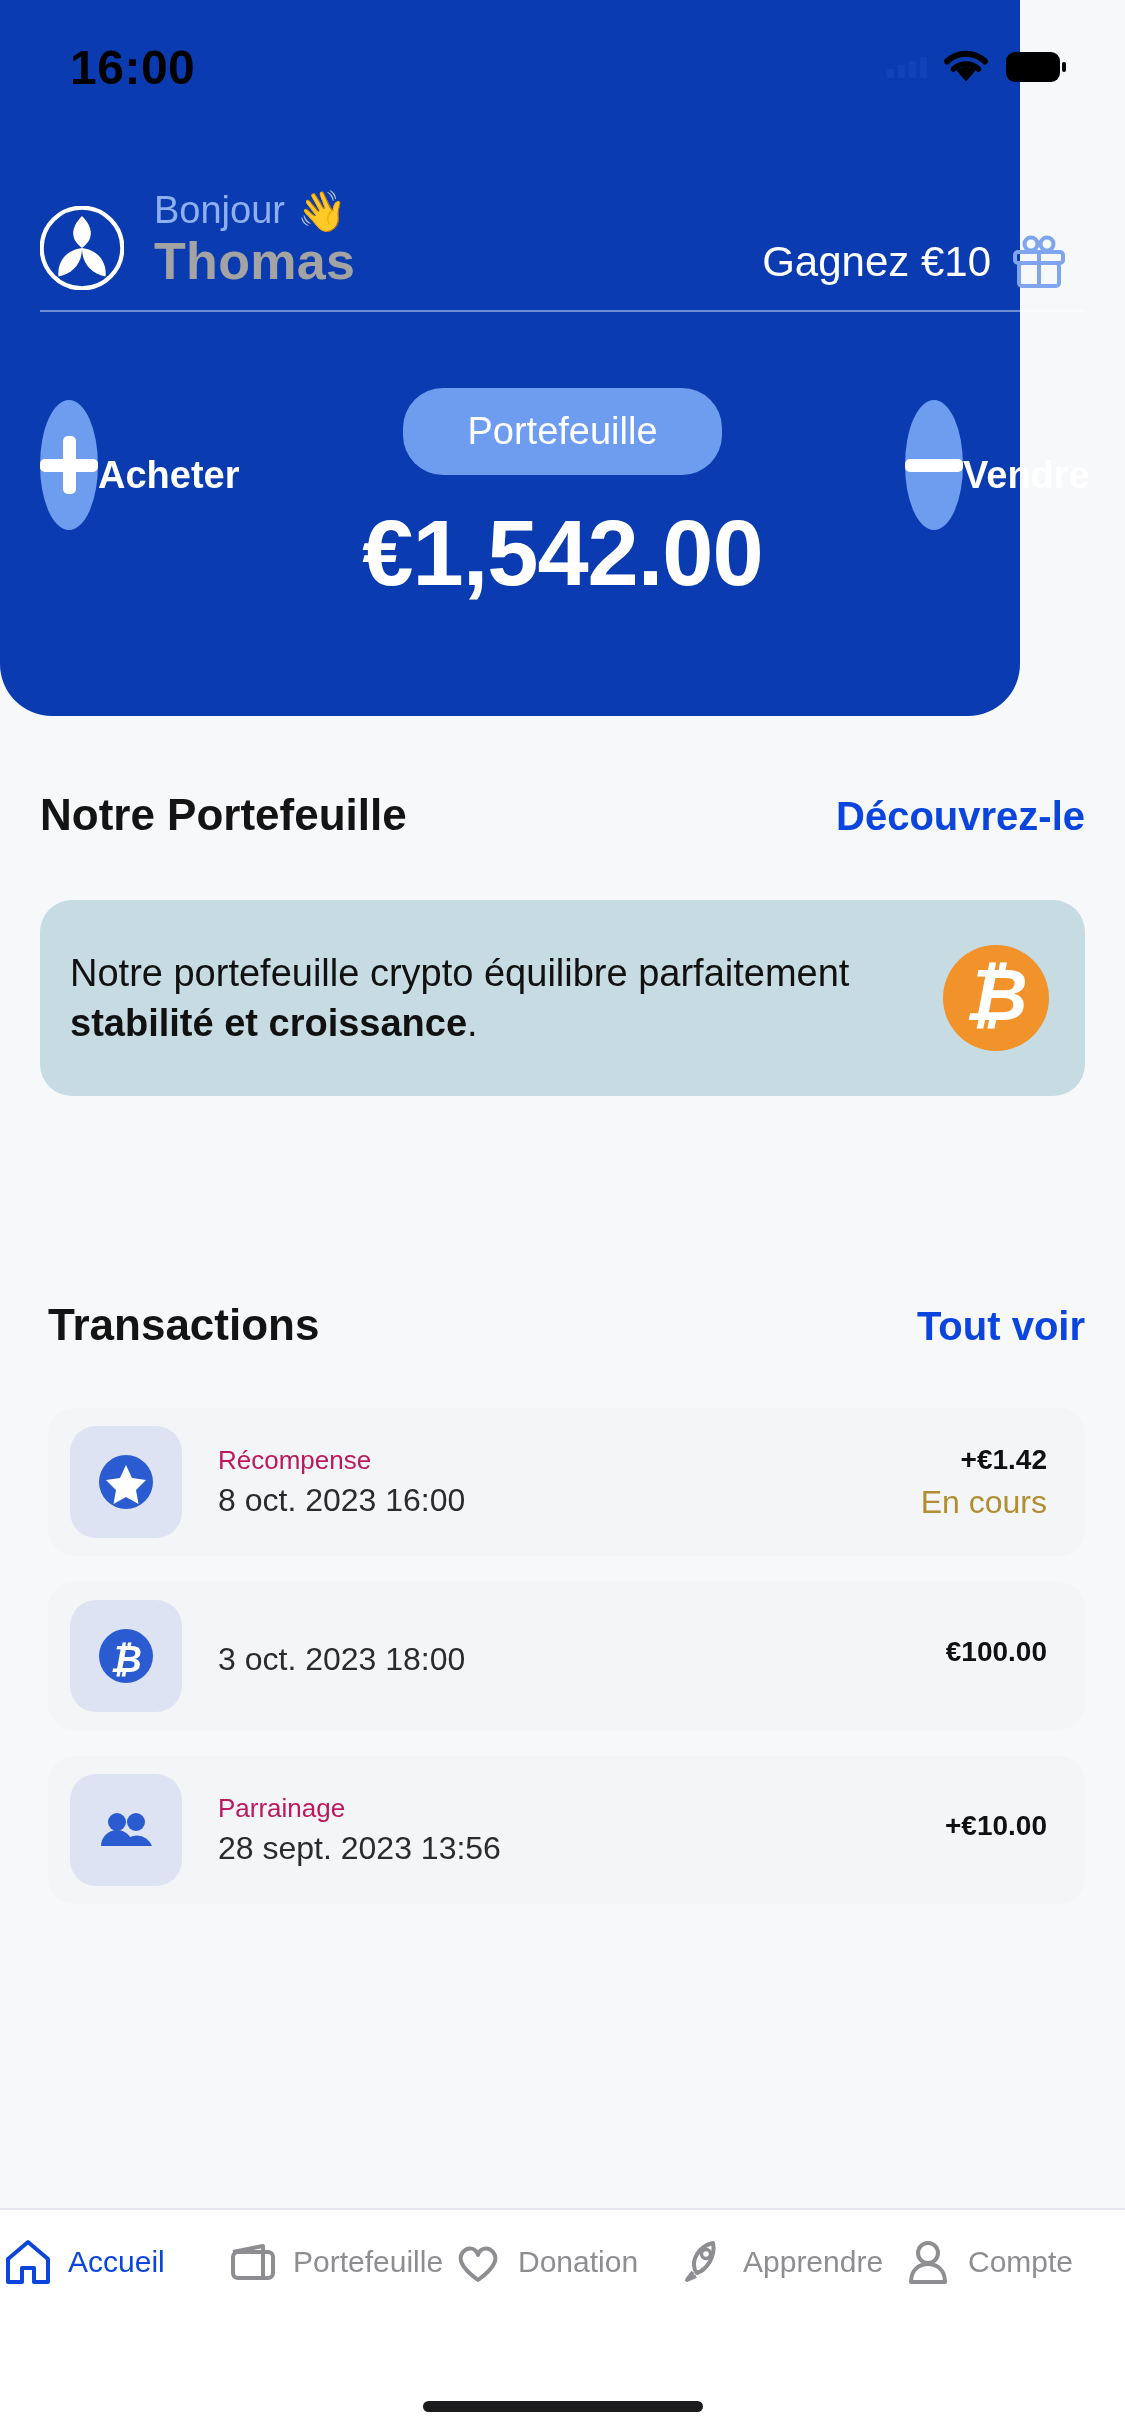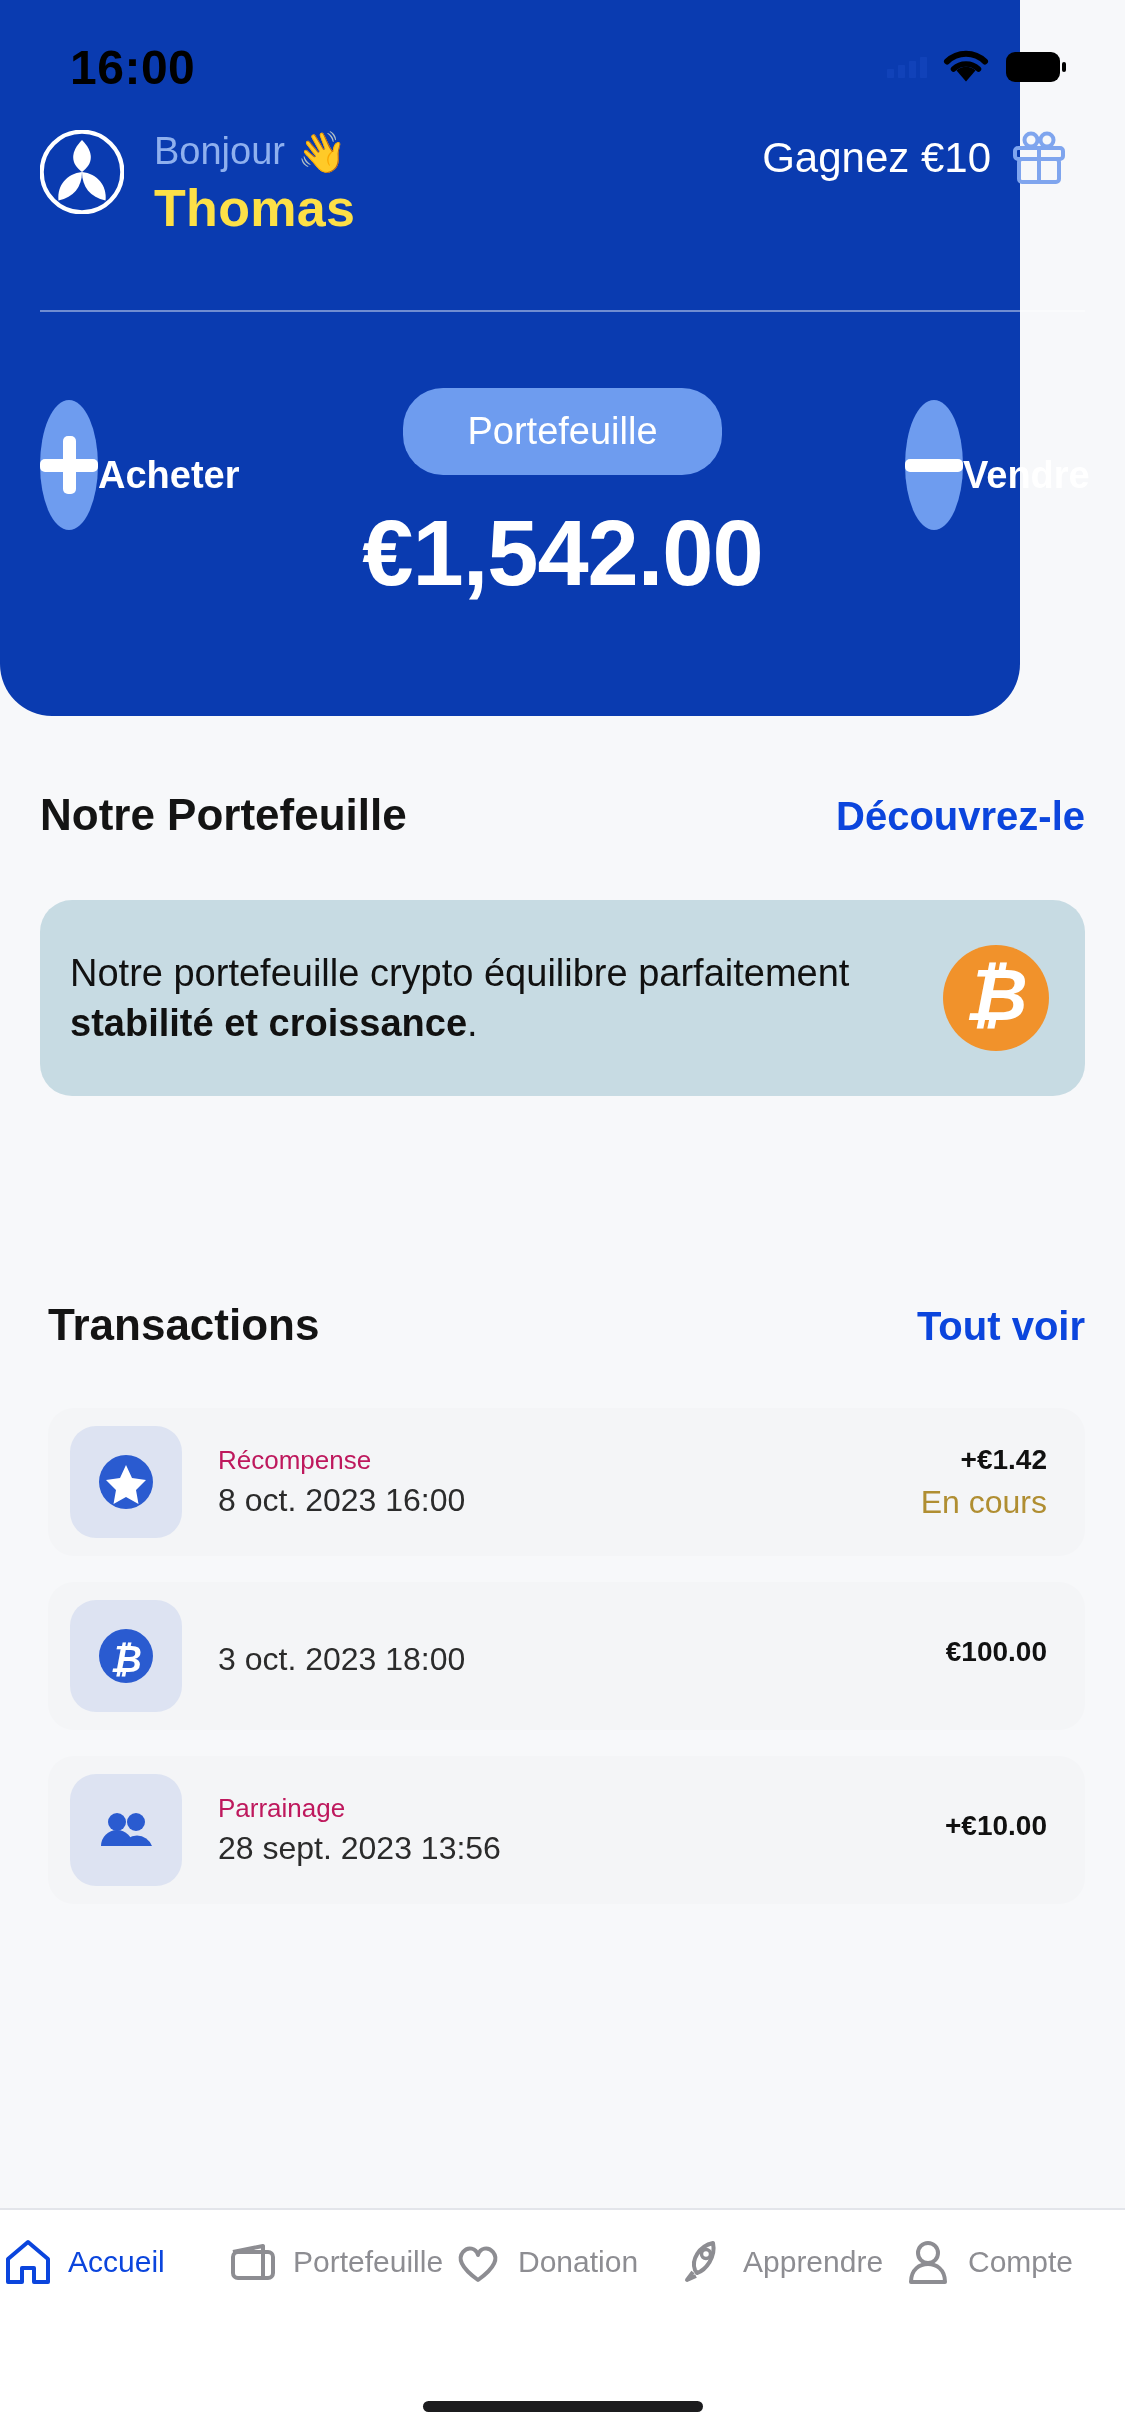--- a/index.html
+++ b/index.html
@@ -31,32 +31,32 @@
   .sb-right { display: flex; align-items: center; gap: 16px; margin-top: 14px; }
   .sb-dots { display: flex; align-items: flex-end; gap: 4px; opacity: .45; }
   .sb-dots i { display: block; width: 7px; background: #1a4cc4; border-radius: 1px; }
   .sb-dots i:nth-child(1) { height: 9px; }
   .sb-dots i:nth-child(2) { height: 13px; }
   .sb-dots i:nth-child(3) { height: 17px; }
   .sb-dots i:nth-child(4) { height: 21px; }
 
   .greet-row {
     position: absolute; top: 130px; left: 0; width: 1125px; height: 160px;
-    display: flex; align-items: flex-start; padding: 0 58px 0 40px;
+    display: flex; align-items: flex-end; padding: 0 58px 0 40px;
   }
   .logo { width: 84px; height: 84px; flex: 0 0 84px; }
   .greet-block { margin-left: 30px; }
   .greet-hello {
     font-size: 38px; color: #8fb0ee; font-weight: 400;
     display: flex; align-items: center; gap: 12px; line-height: 1.1;
   }
   .greet-wave { font-size: 40px; }
   .greet-name {
-    font-size: 52px; color: #fde047; font-weight: 700;
-    margin-top: 6px; line-height: 1.1; letter-spacing: .3px;
+    font-size: 52px; color: #a3a3a3; font-weight: 700;
+    margin-top: 0; line-height: 1.1; letter-spacing: .3px;
   }
   .earn {
     margin-left: auto; display: flex; align-items: center; gap: 20px;
   }
   .earn-label { font-size: 42px; color: #ffffff; font-weight: 400; }
   .gift { width: 56px; height: 56px; }
 
   .divider {
     position: absolute; top: 310px; left: 40px; width: 1045px; height: 2px;
     background: rgba(255,255,255,0.42);

